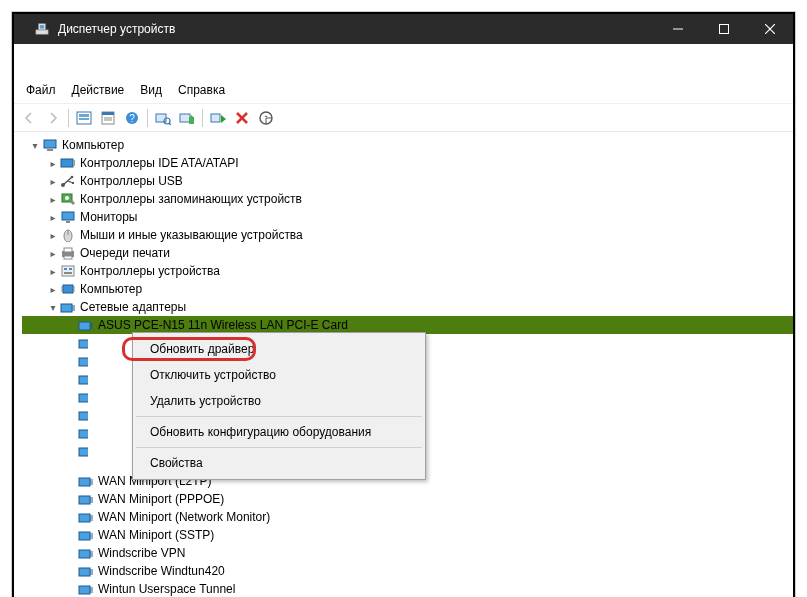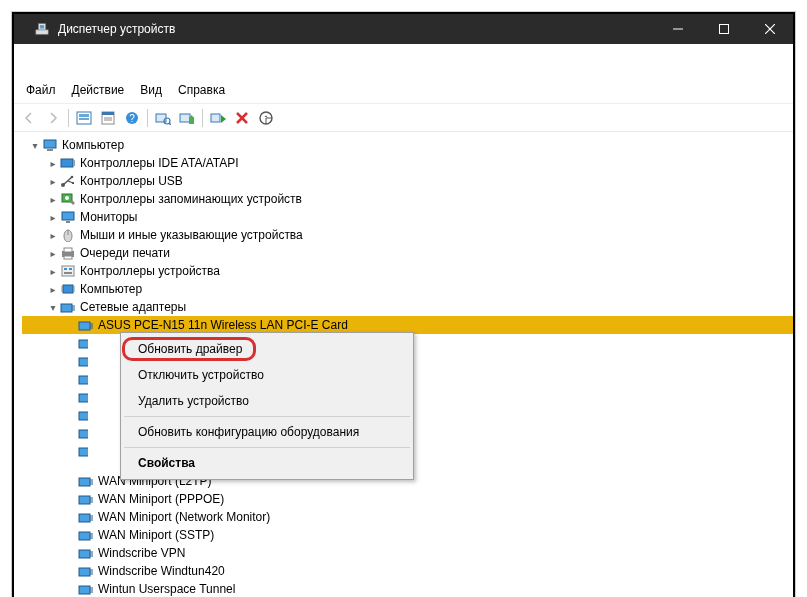--- a/index.html
+++ b/index.html
@@ -88,37 +88,37 @@
     display: inline-flex;
     align-items: center; justify-content: center;
     color: #666;
     font-size: 10px;
     flex: 0 0 14px;
   }
   .indent0 { padding-left: 6px; }
   .indent1 { padding-left: 24px; }
   .indent2 { padding-left: 56px; }
   .selected {
-    background: #eab308;
+    background: #4d7c0f;
   }
   .ctxmenu {
     position: absolute;
-    left: 106px;
+    left: 118px;
     top: 200px;
     width: 294px;
     background: #f0f0f0;
     border: 1px solid #a0a0a0;
     box-shadow: 2px 2px 4px rgba(0,0,0,0.25);
     padding: 3px;
   }
   .ctx-item {
     padding: 6px 14px;
     font-size: 12px;
   }
-  .ctx-item.bold { font-weight: 700; }
+  .ctx-item.bold { font-weight: 400; }
   .ctx-sep {
     height: 1px;
     background: #d0d0d0;
     margin: 2px 0;
   }
   .highlight-box {
     position: absolute;
     left: 108px;
     top: 205px;
     width: 134px;

